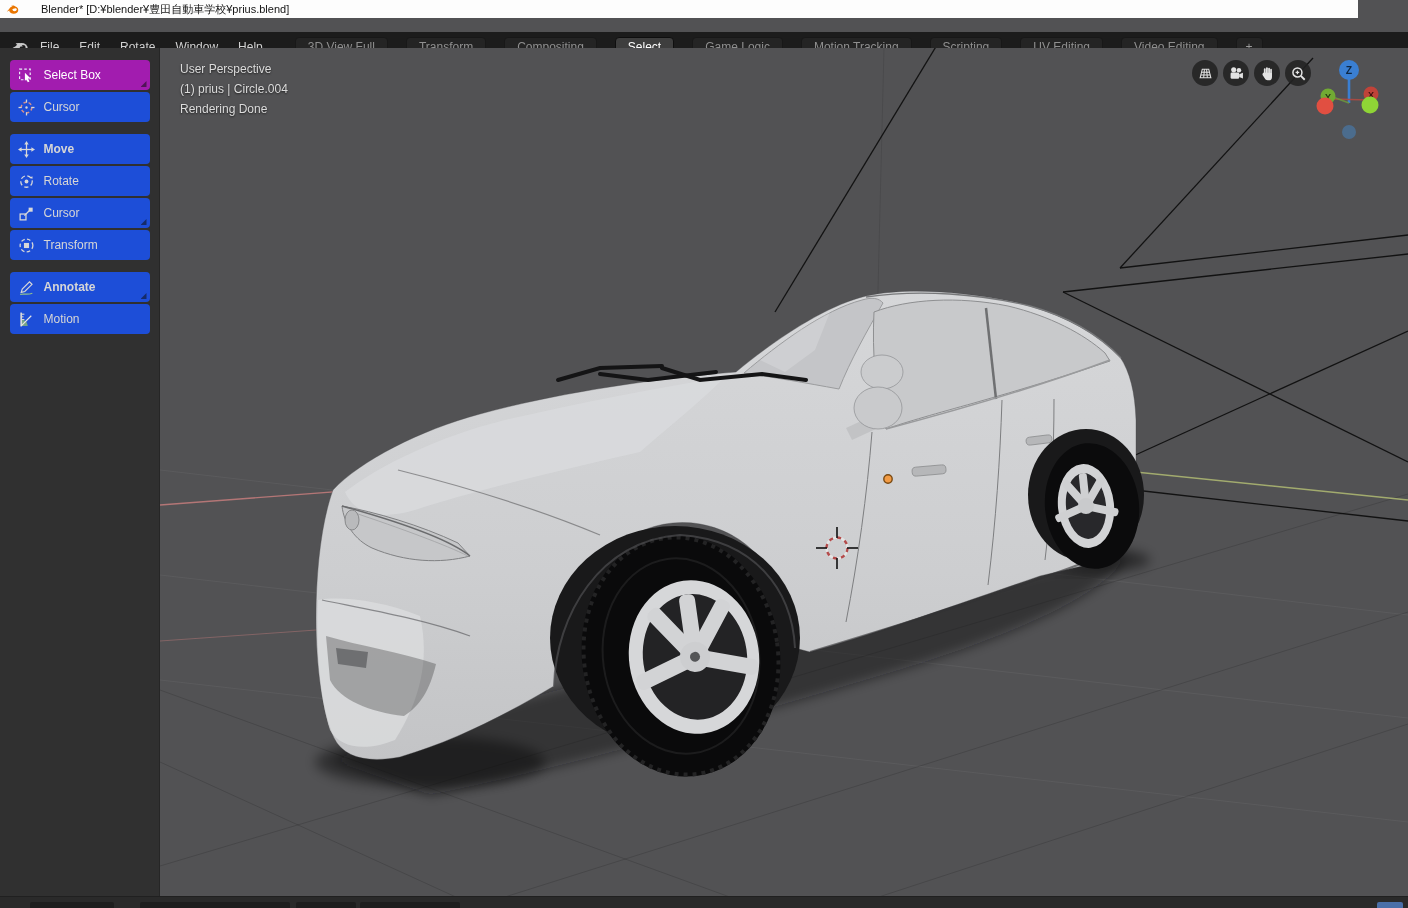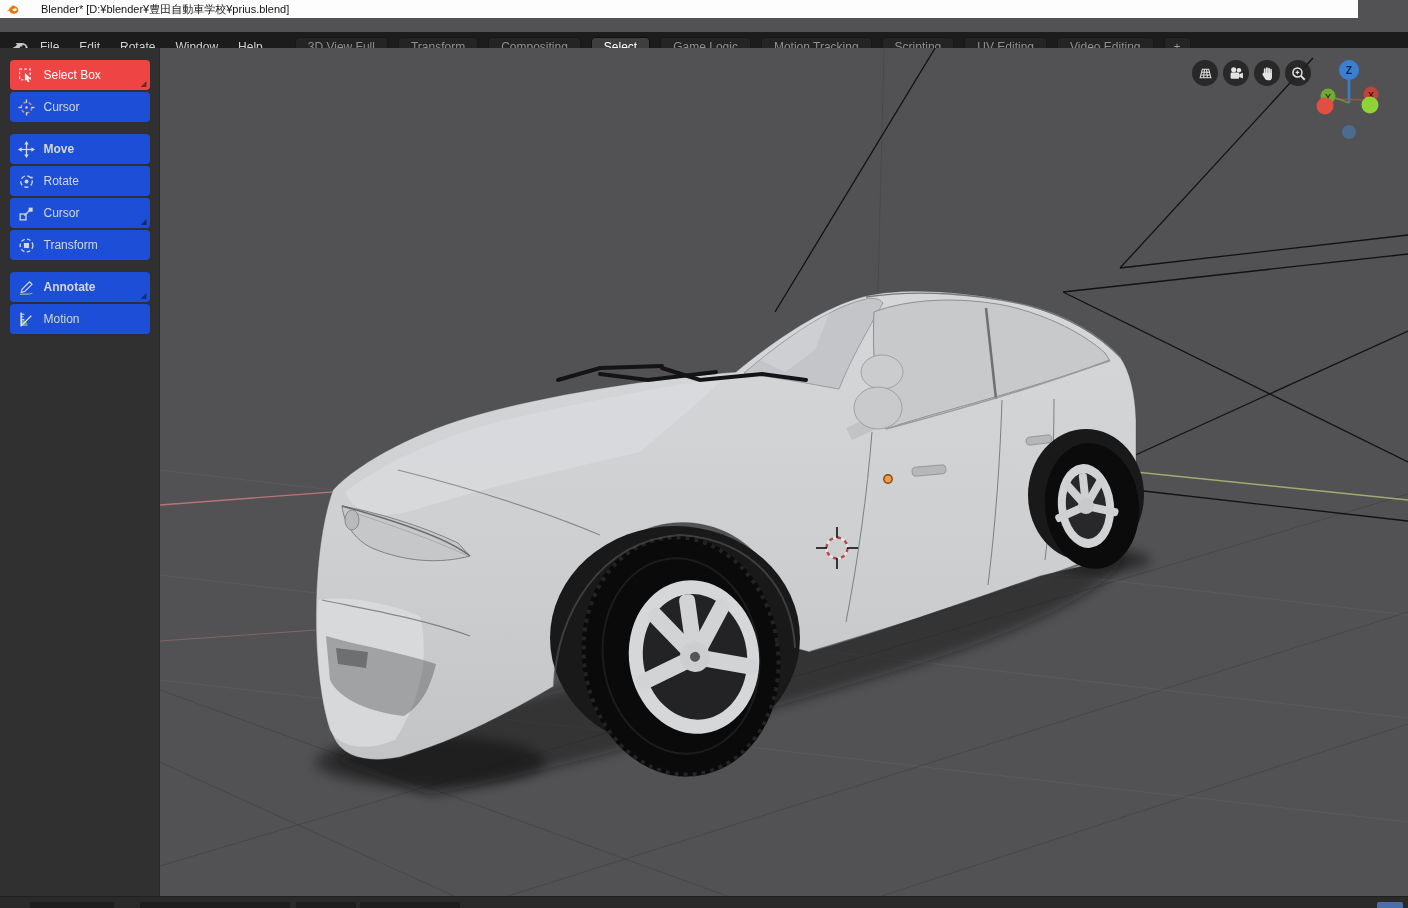--- a/index.html
+++ b/index.html
@@ -6,31 +6,31 @@
     font-family:"Liberation Sans",sans-serif;background:#525254;}
   .abs{position:absolute;}
   
   #titlebar{left:0;top:0;width:1358px;height:18px;background:#fdfdfd;
     display:flex;align-items:center;gap:22px;padding-left:6px;box-sizing:border-box;text-align:center;}
   #titlebar .title{font-size:11px;color:#141414;white-space:nowrap;}
   
   #menubar{left:0;top:32px;width:1408px;height:30px;background:#1c1c1c;
     display:flex;align-items:center;box-sizing:border-box;padding-left:8px;}
   .menu-item{font-size:12px;color:#d2d2d2;padding:0 10px;line-height:30px;cursor:default;}
-  #tabs{display:flex;align-items:center;gap:10px;margin-left:22px;}
+  #tabs{display:flex;align-items:center;gap:18px;margin-left:22px;}
   .tab{font-size:12px;color:#8f8f8f;background:#242424;border:1px solid #181818;
     border-radius:4px;padding:2px 12px;line-height:15px;white-space:nowrap;}
   .tab.active{background:#3e3e3e;color:#fff;border-color:#0f0f0f;}
   .tab.addtab{padding:2px 9px;color:#9a9a9a;}
   
   #sidebar{left:0;top:48px;width:160px;height:848px;background:#303030;
     border-right:1px solid #262626;box-sizing:border-box;padding-top:12px;}
   .tool{position:relative;width:140px;height:30px;margin:0 auto 2px auto;background:#1d4ed8;
     border-radius:4px;display:flex;align-items:center;gap:9px;padding-left:8px;box-sizing:border-box;}
-  .tool.active{background:#ef4444;}
+  .tool.active{background:#a21caf;}
   .tool .lbl{font-size:12px;color:#d6d6d6;}
   .tool.active .lbl{color:#ffffff;}
   .tool.gap{margin-top:12px;font-weight:bold;}
   .corner{position:absolute;right:3px;bottom:3px;width:6px;height:6px;
     background:rgba(15,15,15,.55);clip-path:polygon(100% 0,100% 100%,0 100%);}
   
   #viewport{left:160px;top:48px;width:1248px;height:848px;background:#525254;overflow:hidden;}
   #scene{position:absolute;left:0;top:0;width:1248px;height:848px;}
   #vp-text{left:20px;top:11px;line-height:20px;font-size:12px;color:#dcdcdc;
     text-shadow:0 1px 2px rgba(0,0,0,.65);}
@@ -314,20 +314,25 @@
       <circle cx="837" cy="548" r="10.5" fill="none" stroke="#b34b4b" stroke-width="2.4" stroke-dasharray="4.1 4.1"></circle>
       <g stroke="#101010" stroke-width="1.6">
         <line x1="837" y1="527" x2="837" y2="538"></line>
         <line x1="837" y1="558" x2="837" y2="569"></line>
         <line x1="816" y1="548" x2="827" y2="548"></line>
         <line x1="847" y1="548" x2="858" y2="548"></line>
       </g>
     </g>
   </svg>
 
+  <div id="vp-text" class="abs">
+    <div>User Perspective</div>
+    <div>(1) prius | Circle.004</div>
+    <div>Rendering Done</div>
+  </div>
 
   <div id="vp-icons" class="abs">
     <div class="vp-btn">
       <svg width="15" height="15" viewBox="0 0 14 14" stroke="#e0e0e0" stroke-width="1" fill="none">
         <path d="M2,11 L4,3 H10 L12,11 Z"></path>
           <line x1="6" y1="3" x2="5.3" y2="11"></line>
           <line x1="8" y1="3" x2="8.7" y2="11"></line>
         <line x1="3.3" y1="5.8" x2="10.7" y2="5.8"></line>
           <line x1="2.6" y1="8.4" x2="11.4" y2="8.4"></line>
       </svg>

